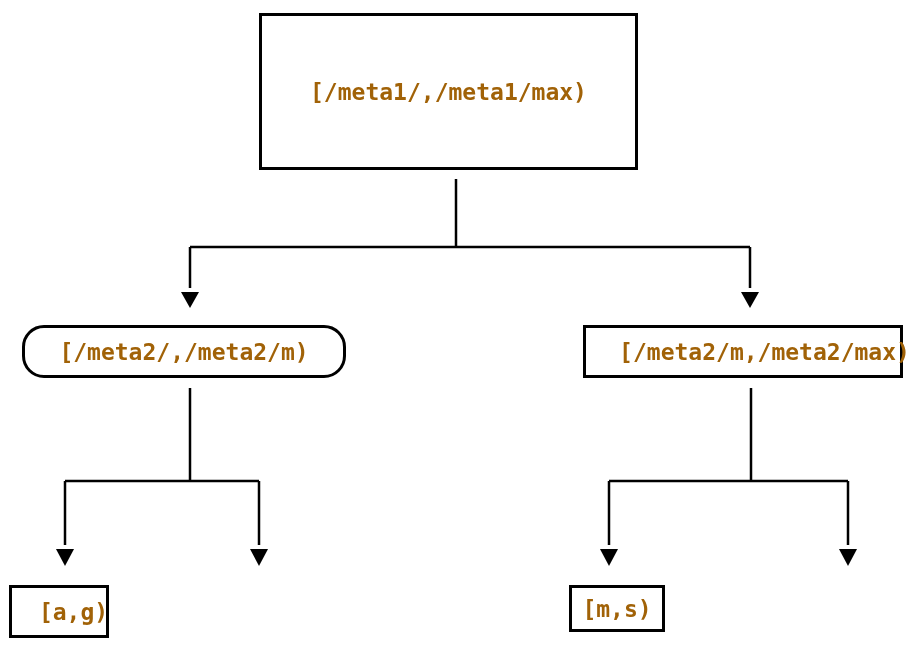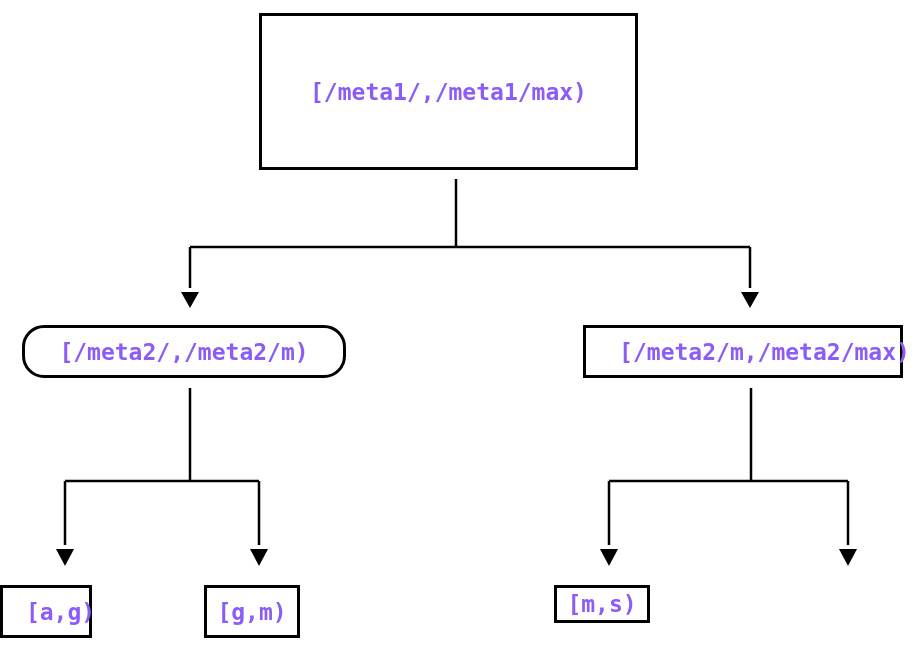--- a/index.html
+++ b/index.html
@@ -34,29 +34,29 @@
   .node {
     position: absolute;
     box-sizing: border-box;
     border: 3px solid #000000;
     background: #ffffff;
     display: flex;
     align-items: center;
     justify-content: center;
     font-weight: bold;
     font-size: 23px;
-    color: #8b5cf6;
+    color: #a16207;
     white-space: nowrap;
   }
   #node-root  { left: 259px; top: 13px;  width: 379px; height: 157px; }
   #node-left  { left: 22px;  top: 325px; width: 324px; height: 53px; border-radius: 22px; }
   #node-right { left: 583px; top: 325px; width: 320px; height: 53px; padding-left: 43px; }
-  #node-ag    { left: 0;   top: 585px; width: 92px; height: 53px; padding-left: 29px; }
+  #node-ag    { left: 9px;   top: 585px; width: 100px; height: 53px; padding-left: 29px; }
   #node-gm    { left: 204px; top: 585px; width: 96px;  height: 53px; }
-  #node-ms    { left: 554px; top: 585px; width: 96px;  height: 38px; }
+  #node-ms    { left: 569px; top: 585px; width: 96px;  height: 47px; }
   #node-smax  { left: 778px; top: 585px; width: 124px; height: 53px; }
 </style>
 </head>
 <body>
 
 <div class="canvas">
 
   <svg class="edges" viewBox="0 0 912 652" xmlns="http://www.w3.org/2000/svg">
 
     <path class="edge-line" d="M456 179 V247"></path>
@@ -90,22 +90,19 @@
   </div>
 
   <div class="node" id="node-right">
     <span>[/meta2/m,/meta2/max)</span>
   </div>
 
   <div class="node" id="node-ag">
     <span>[a,g)</span>
   </div>
 
-  <div class="node" id="node-gm">
-    <span>[g,m)</span>
-  </div>
 
   <div class="node" id="node-ms">
     <span>[m,s)</span>
   </div>
 
 
 </div>
 
 </body></html>

